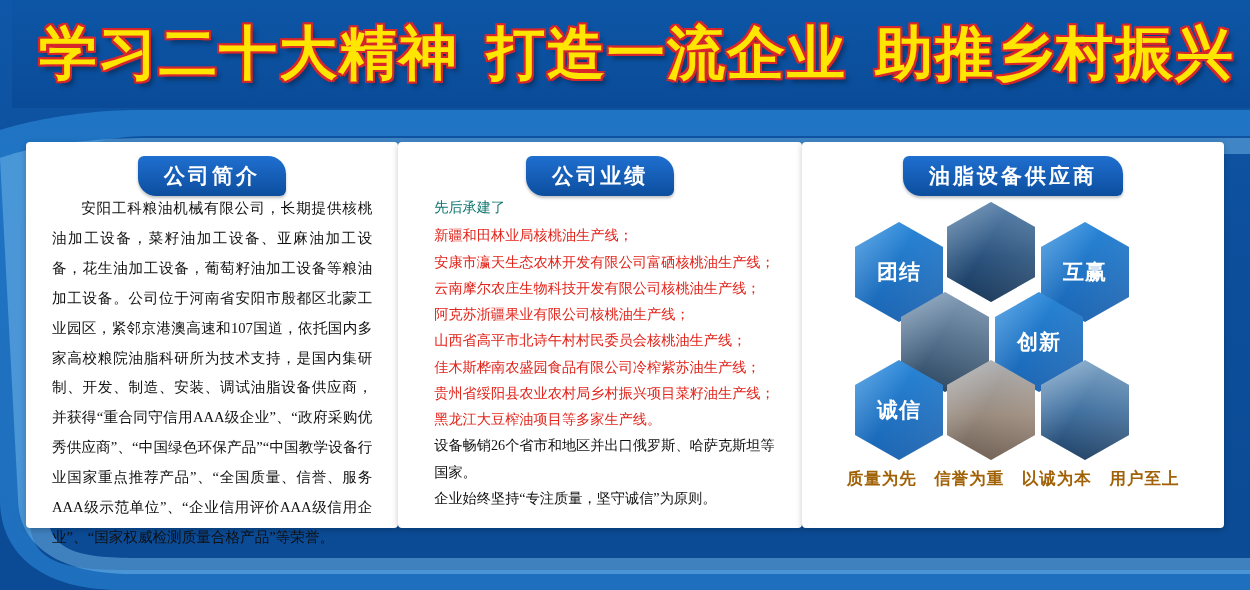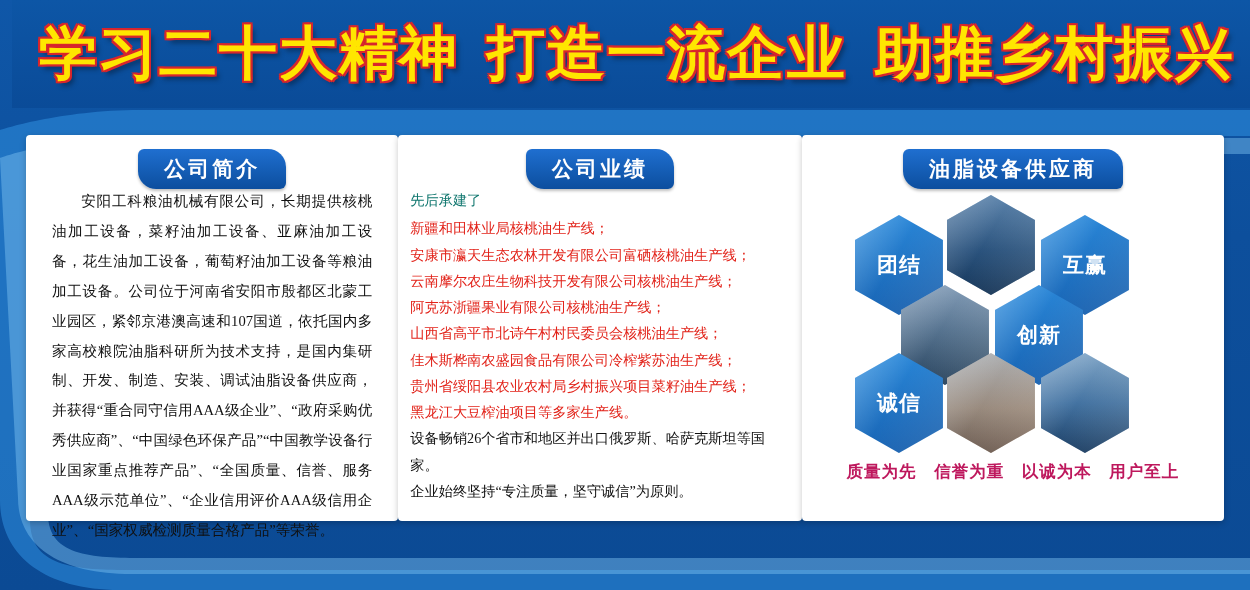--- a/index.html
+++ b/index.html
@@ -56,35 +56,35 @@
     pointer-events: none;
   }
 
   
   .panels {
     position: absolute;
     left: 0; top: 128px;
     width: 1250px;
     height: 400px;
     display: flex;
-    align-items: center;
+    align-items: flex-end;
     justify-content: space-between;
     padding: 0 26px;
     box-sizing: border-box;
   }
   .panel {
     position: relative;
     background: #ffffff;
     border-radius: 4px;
     box-sizing: border-box;
     height: 386px;
     box-shadow: 0 2px 6px rgba(0,0,0,0.22);
   }
   .panel.left  { width: 378px; padding: 52px 26px 16px 26px; }
-  .panel.mid   { width: 410px; padding: 52px 24px 16px 12px; }
+  .panel.mid   { width: 410px; padding: 52px 24px 16px 36px; }
   .panel.right { width: 429px; padding: 52px 16px 16px 16px; background:#ffffff; }
 
   
   .pill {
     position: absolute;
     top: 14px;
     left: 50%;
     transform: translateX(-50%);
     background: linear-gradient(180deg,#1f6fd0 0%, #0c4e9e 100%);
     color: #ffffff;
@@ -197,21 +197,21 @@
   .hex.p-huying  { left: 204px; top: 22px; }
   .hex.p-plant   { left: 64px;  top: 92px; }
   .hex.p-chuang  { left: 158px; top: 92px; }
   .hex.p-chengxin{ left: 18px;  top: 160px;}
   .hex.p-hands   { left: 110px; top: 160px;}
   .hex.p-tower   { left: 204px; top: 160px;}
 
   .slogan {
     margin-top: 16px;
     text-align: center;
-    color: #be185d;
+    color: #a16207;
     font-size: 16.5px;
     font-weight: bold;
     letter-spacing: 1px;
     white-space: nowrap;
   }
   .slogan span { margin: 0 6px; }
 </style>
 </head>
 <body>
 

